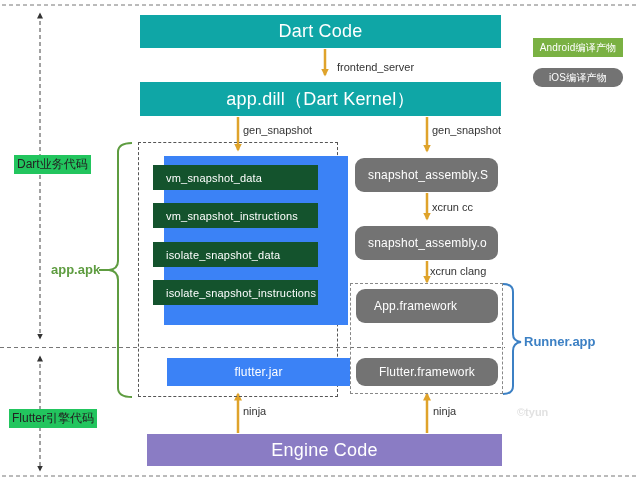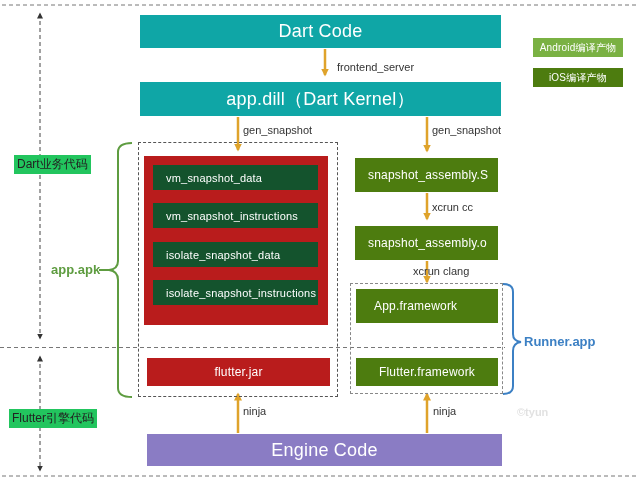--- a/index.html
+++ b/index.html
@@ -2,23 +2,23 @@
 <html><head>
 <meta charset="utf-8">
 <style>
   html,body{margin:0;padding:0;background:#fff;}
   #stage{position:relative;width:640px;height:480px;background:#fff;overflow:hidden;
          font-family:"Liberation Sans","DejaVu Sans",sans-serif;}
   .abs{position:absolute;box-sizing:border-box;}
   .node{color:#fff;display:flex;align-items:center;justify-content:center;
         font-size:18px;letter-spacing:.2px;}
   .teal{background:#0FA6A6;}
-  .gmid{background:#b91c1c;}
+  .gmid{background:#3b82f6;margin-left:20px;}
   .gdark{background:#14532d;}
-  .blue{background:#4d7c0f;}
+  .blue{background:#737373;border-radius:9px;}
   .purple{background:#8A7CC4;}
   .glegend{background:#7AB143;}
   .leftalign{justify-content:flex-start;padding-left:13px;}
   .inner{font-size:11px;}
   .b12{font-size:12px;}
   .legend{font-size:10px;}
   .edge-label{position:absolute;font-size:11px;color:#333;white-space:nowrap;}
   .section-label{position:absolute;font-size:12px;color:#222;background:#22c55e;
                  padding:1px 3px;white-space:nowrap;}
   .group-label{position:absolute;font-size:13px;font-weight:bold;white-space:nowrap;}
@@ -103,21 +103,21 @@
     <span>flutter.jar</span>
   </div>
 
   <div class="abs node blue b12 leftalign" style="left:355px;top:158px;width:143px;height:34px;">
     <span>snapshot_assembly.S</span>
   </div>
   <div class="edge-label" style="left:432px;top:201px;">xcrun cc</div>
   <div class="abs node blue b12 leftalign" style="left:355px;top:226px;width:143px;height:34px;">
     <span>snapshot_assembly.o</span>
   </div>
-  <div class="edge-label" style="left:413px;top:265px;">xcrun clang</div>
+  <div class="edge-label" style="left:430px;top:265px;">xcrun clang</div>
 
   <div class="abs dashed-rect ios" style="left:350px;top:283px;width:153px;height:111px;"></div>
   <div class="abs node blue b12 leftalign" style="left:356px;top:289px;width:142px;height:34px;padding-left:18px;">
     <span>App.framework</span>
   </div>
   <div class="abs node blue b12" style="left:356px;top:358px;width:142px;height:28px;">
     <span>Flutter.framework</span>
   </div>
 
   <div class="edge-label" style="left:243px;top:405px;">ninja</div>

